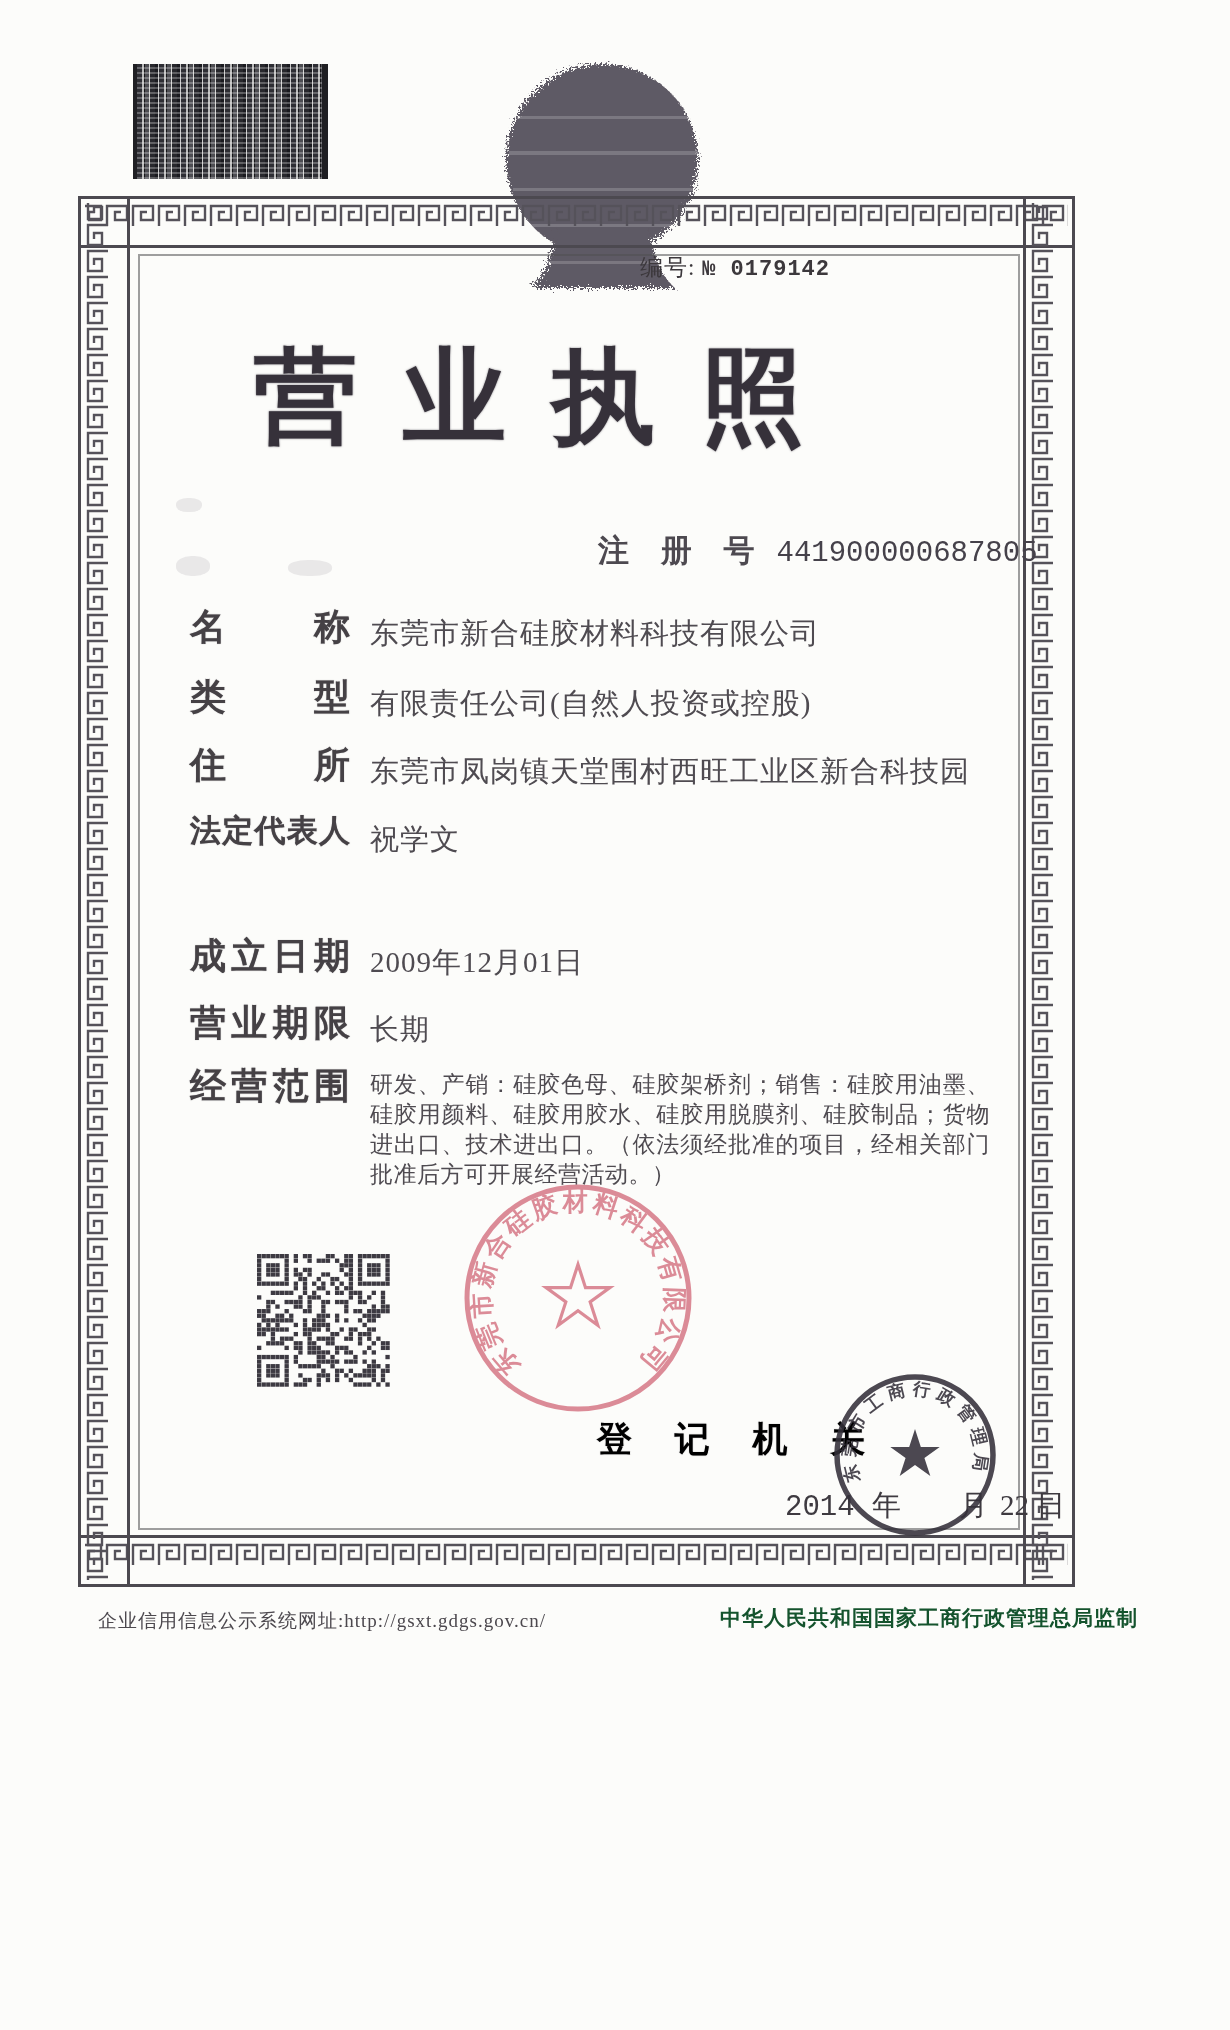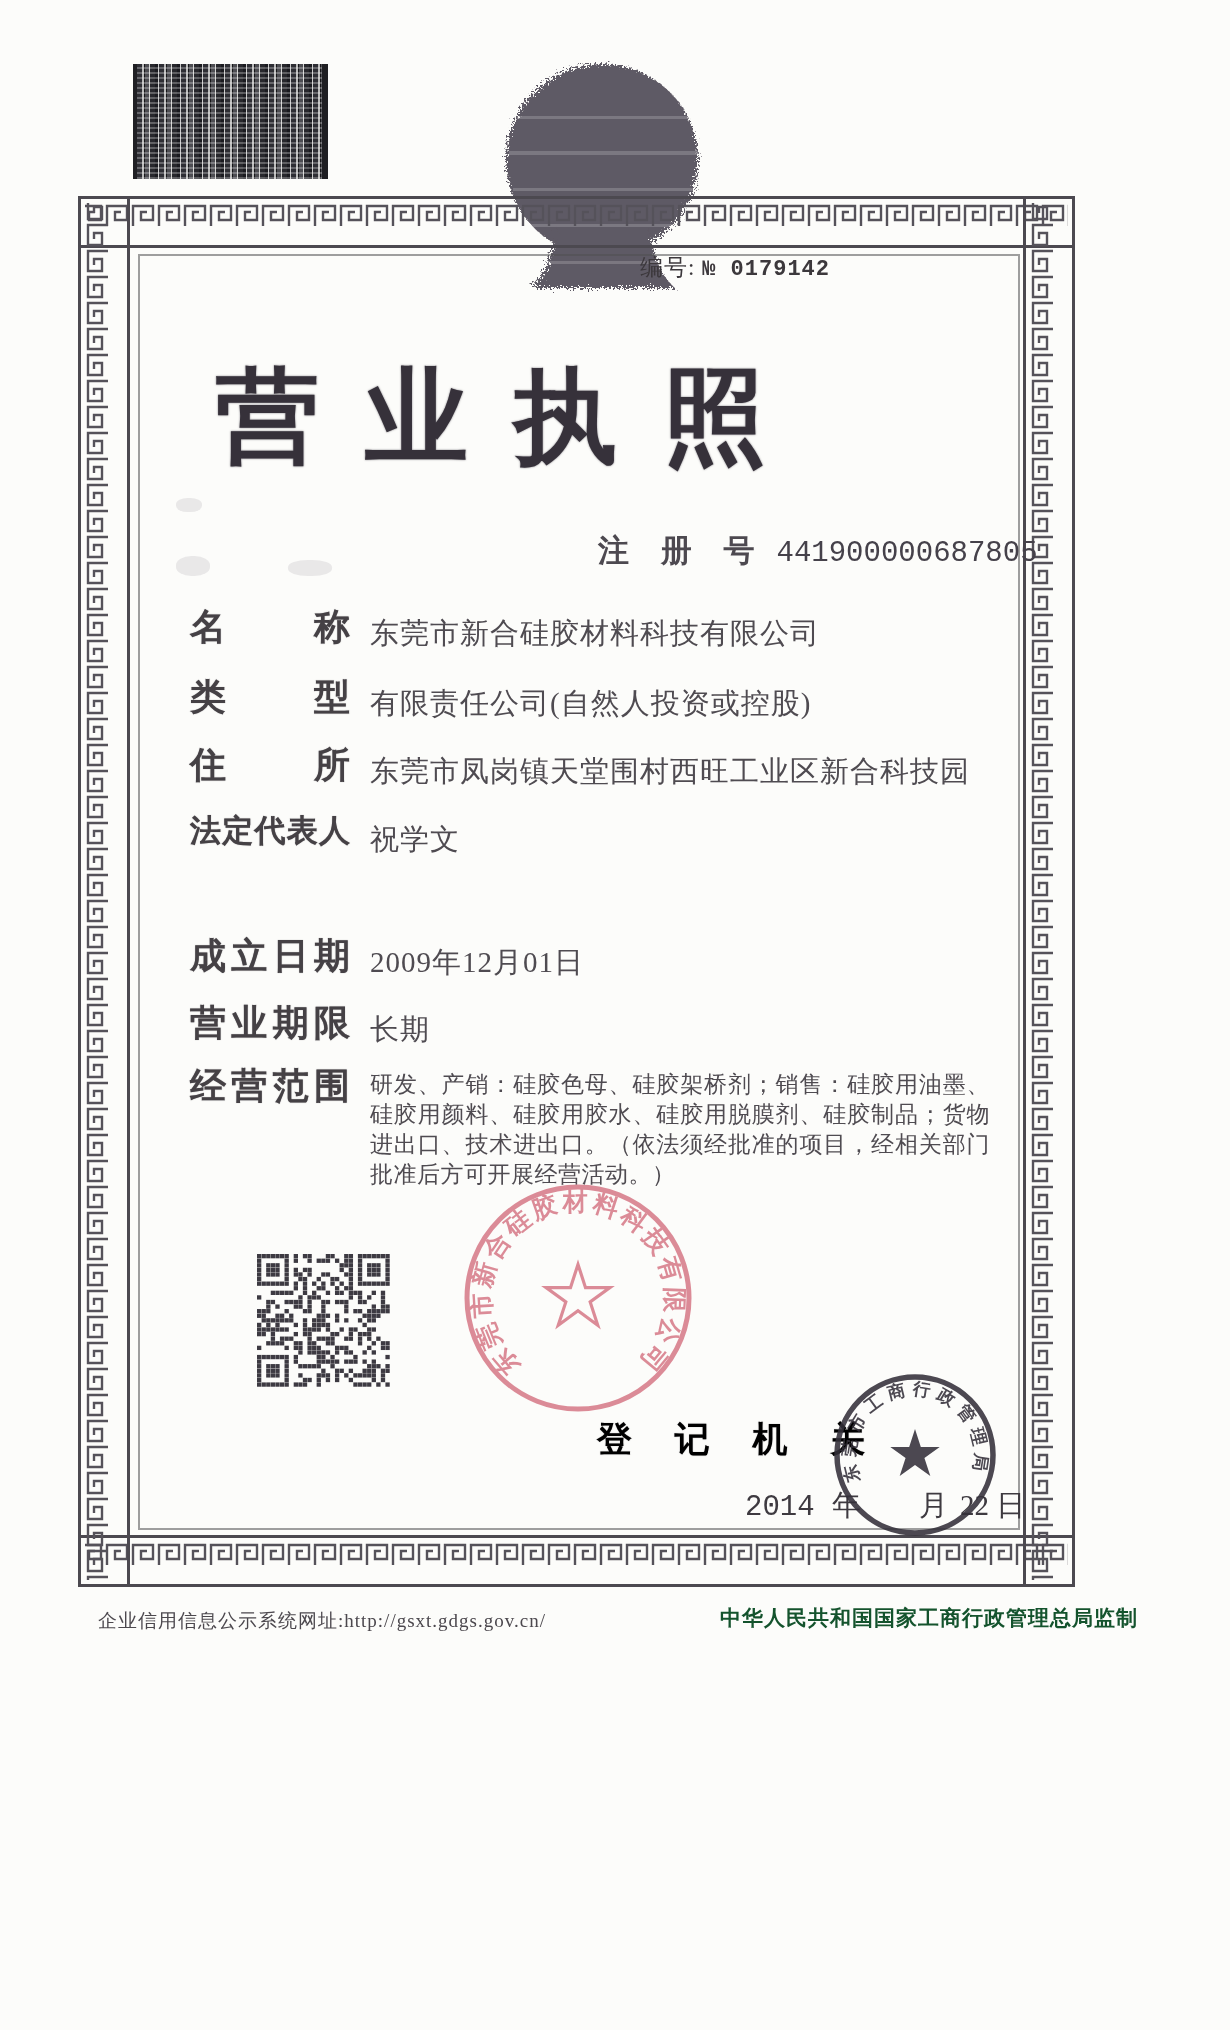--- a/index.html
+++ b/index.html
@@ -22,24 +22,24 @@
   
   .gk{position:absolute;}
   .inner-rule{position:absolute;left:138px;top:254px;width:878px;height:1272px;
     border:2px solid rgba(80,80,82,.55);}
 
   
   .serial{position:absolute;left:620px;top:252px;width:210px;text-align:right;
     font-size:23px;color:#3c383c;letter-spacing:1px;white-space:nowrap;}
   .serial .no{font-family:"Liberation Mono",monospace;font-weight:bold;font-size:22px;}
 
-  .doc-title{position:absolute;left:170px;top:330px;width:680px;text-align:left;
+  .doc-title{position:absolute;left:170px;top:330px;width:680px;text-align:right;
     font-family:"DejaVu Sans",sans-serif;font-weight:bold;font-size:103px;line-height:1.3;
     letter-spacing:46px;text-indent:46px;color:#36313a;white-space:nowrap;
-    text-shadow:0 0 2px rgba(70,65,75,.75);margin-top:20px;}
+    text-shadow:0 0 2px rgba(70,65,75,.75);}
 
   .regline{position:absolute;left:598px;top:530px;white-space:nowrap;color:#4a464c;}
   .regline .lbl{font-size:31px;font-weight:bold;letter-spacing:12px;color:#4d4950;}
   .regline .num{font-family:"Liberation Mono",monospace;font-size:29px;letter-spacing:0;margin-left:6px;color:#45414a;}
 
   .row{position:absolute;left:190px;width:830px;}
   .row .flabel{display:inline-block;width:160px;vertical-align:top;
     font-size:36px;font-weight:bold;color:#454145;
     text-align:justify;text-align-last:justify;line-height:1.15;
     text-shadow:0 0 1px rgba(70,66,72,.6);}
@@ -54,21 +54,21 @@
 
   .seal{position:absolute;}
   .seal-red{left:462px;top:1180px;opacity:.8;}
   .seal-black{left:831px;top:1371px;opacity:.88;}
   .seal text{font-family:"DejaVu Sans",sans-serif;font-weight:bold;}
 
   .issuer{position:absolute;left:597px;top:1416px;font-size:35px;font-weight:bold;
     letter-spacing:17px;color:#000000;white-space:nowrap;
     text-shadow:0 0 1px rgba(70,66,72,.6);}
   .issue-date{position:absolute;left:745px;top:1486px;font-size:29px;color:#3e3a40;white-space:nowrap;}
-  .issue-date .y{font-family:"Liberation Mono",monospace;}
+  .issue-date .y{font-family:"Liberation Mono",monospace;margin-left:40px;}
   .issue-date .m{margin-left:58px;}
   .issue-date .d{margin-left:12px;}
 
   .footer-left{position:absolute;left:98px;top:1608px;font-size:19px;color:#4c484e;letter-spacing:1px;}
   .footer-right{position:absolute;left:720px;top:1604px;font-size:21px;color:#14532d;letter-spacing:1px;font-weight:bold;}
 
   .smudge{position:absolute;background:rgba(95,92,110,.12);border-radius:45%;}
 </style>
 </head>
 <body>

